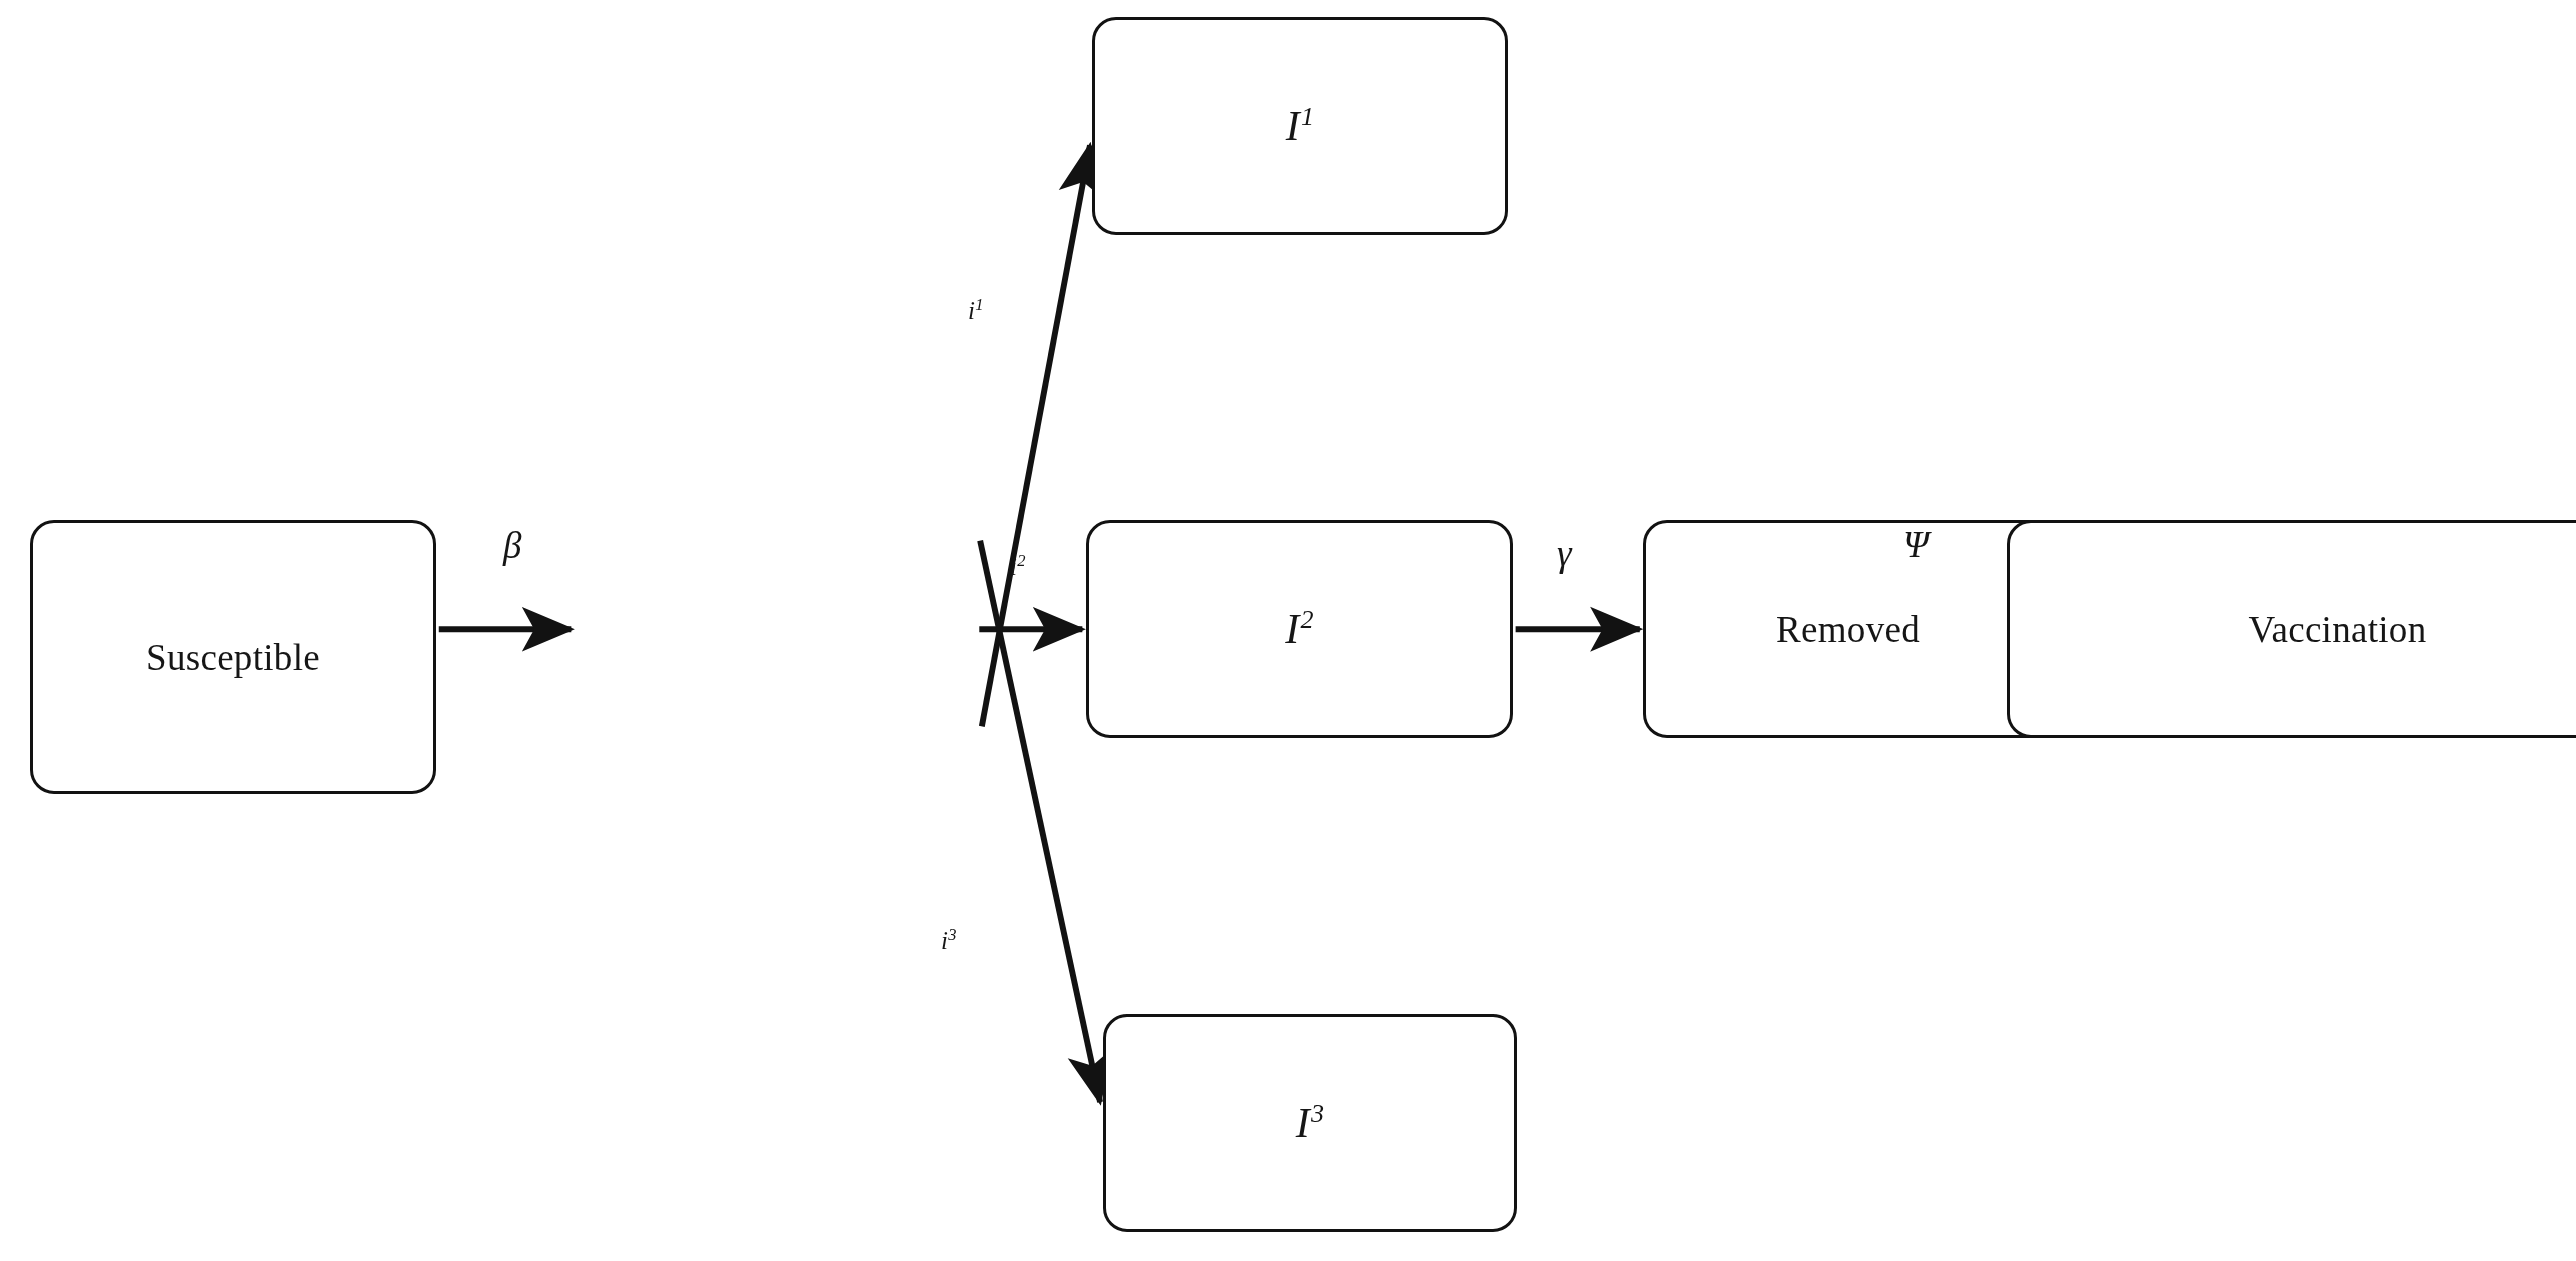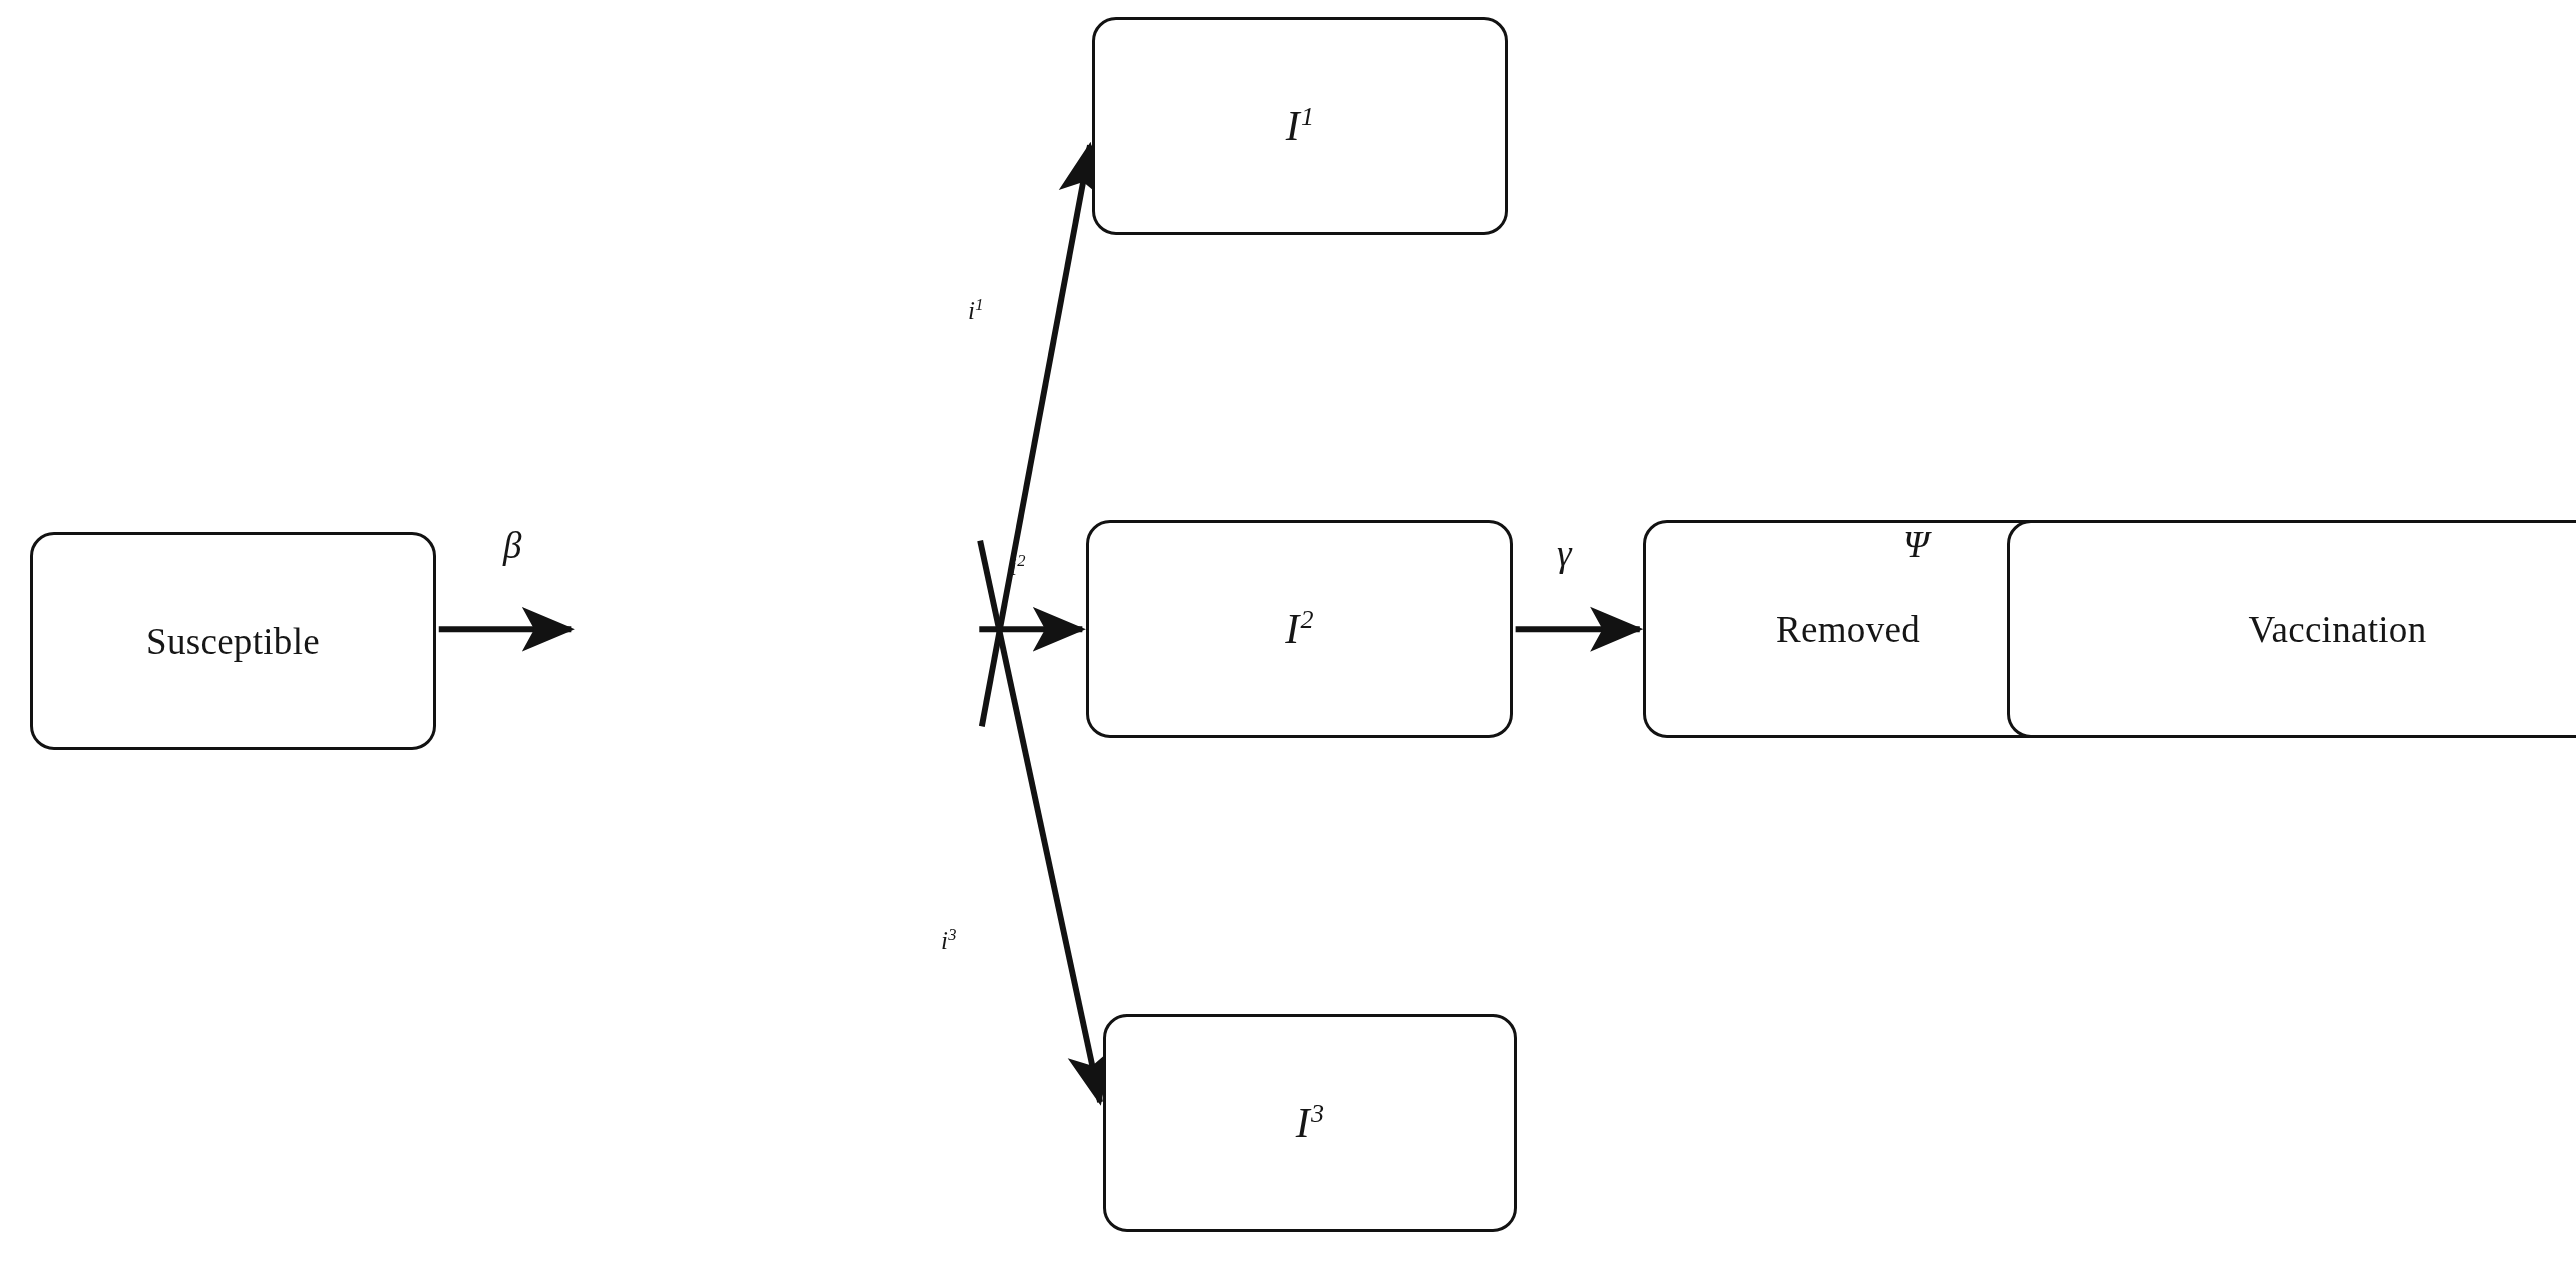--- a/index.html
+++ b/index.html
@@ -94,21 +94,21 @@
 
     <line x1="1159" y1="745" x2="1281" y2="745" stroke="#121212" stroke-width="7" marker-end="url(#arrowhead)"></line>
 
     <line x1="1160" y1="640" x2="1302" y2="1305" stroke="#121212" stroke-width="7" marker-end="url(#arrowhead)"></line>
 
     <line x1="1794" y1="745" x2="1941" y2="745" stroke="#121212" stroke-width="7" marker-end="url(#arrowhead)"></line>
 
     <line x1="2234" y1="745" x2="2371" y2="745" stroke="#121212" stroke-width="7" marker-end="url(#arrowhead)"></line>
   </svg>
 
-  <div class="node-box" style="left:30px; top:520px; width:406px; height:218px;margin-top:12px;">
+  <div class="node-box" style="left:30px; top:520px; width:406px; height:274px;">
     <span class="node-label">Susceptible</span>
   </div>
 
 
   <div class="node-box" style="left:1092px; top:17px; width:416px; height:218px;">
     <span class="node-label math"><span>I</span><sup>1</sup></span>
   </div>
 
   <div class="node-box" style="left:1086px; top:520px; width:427px; height:218px;">
     <span class="node-label math"><span>I</span><sup>2</sup></span>

